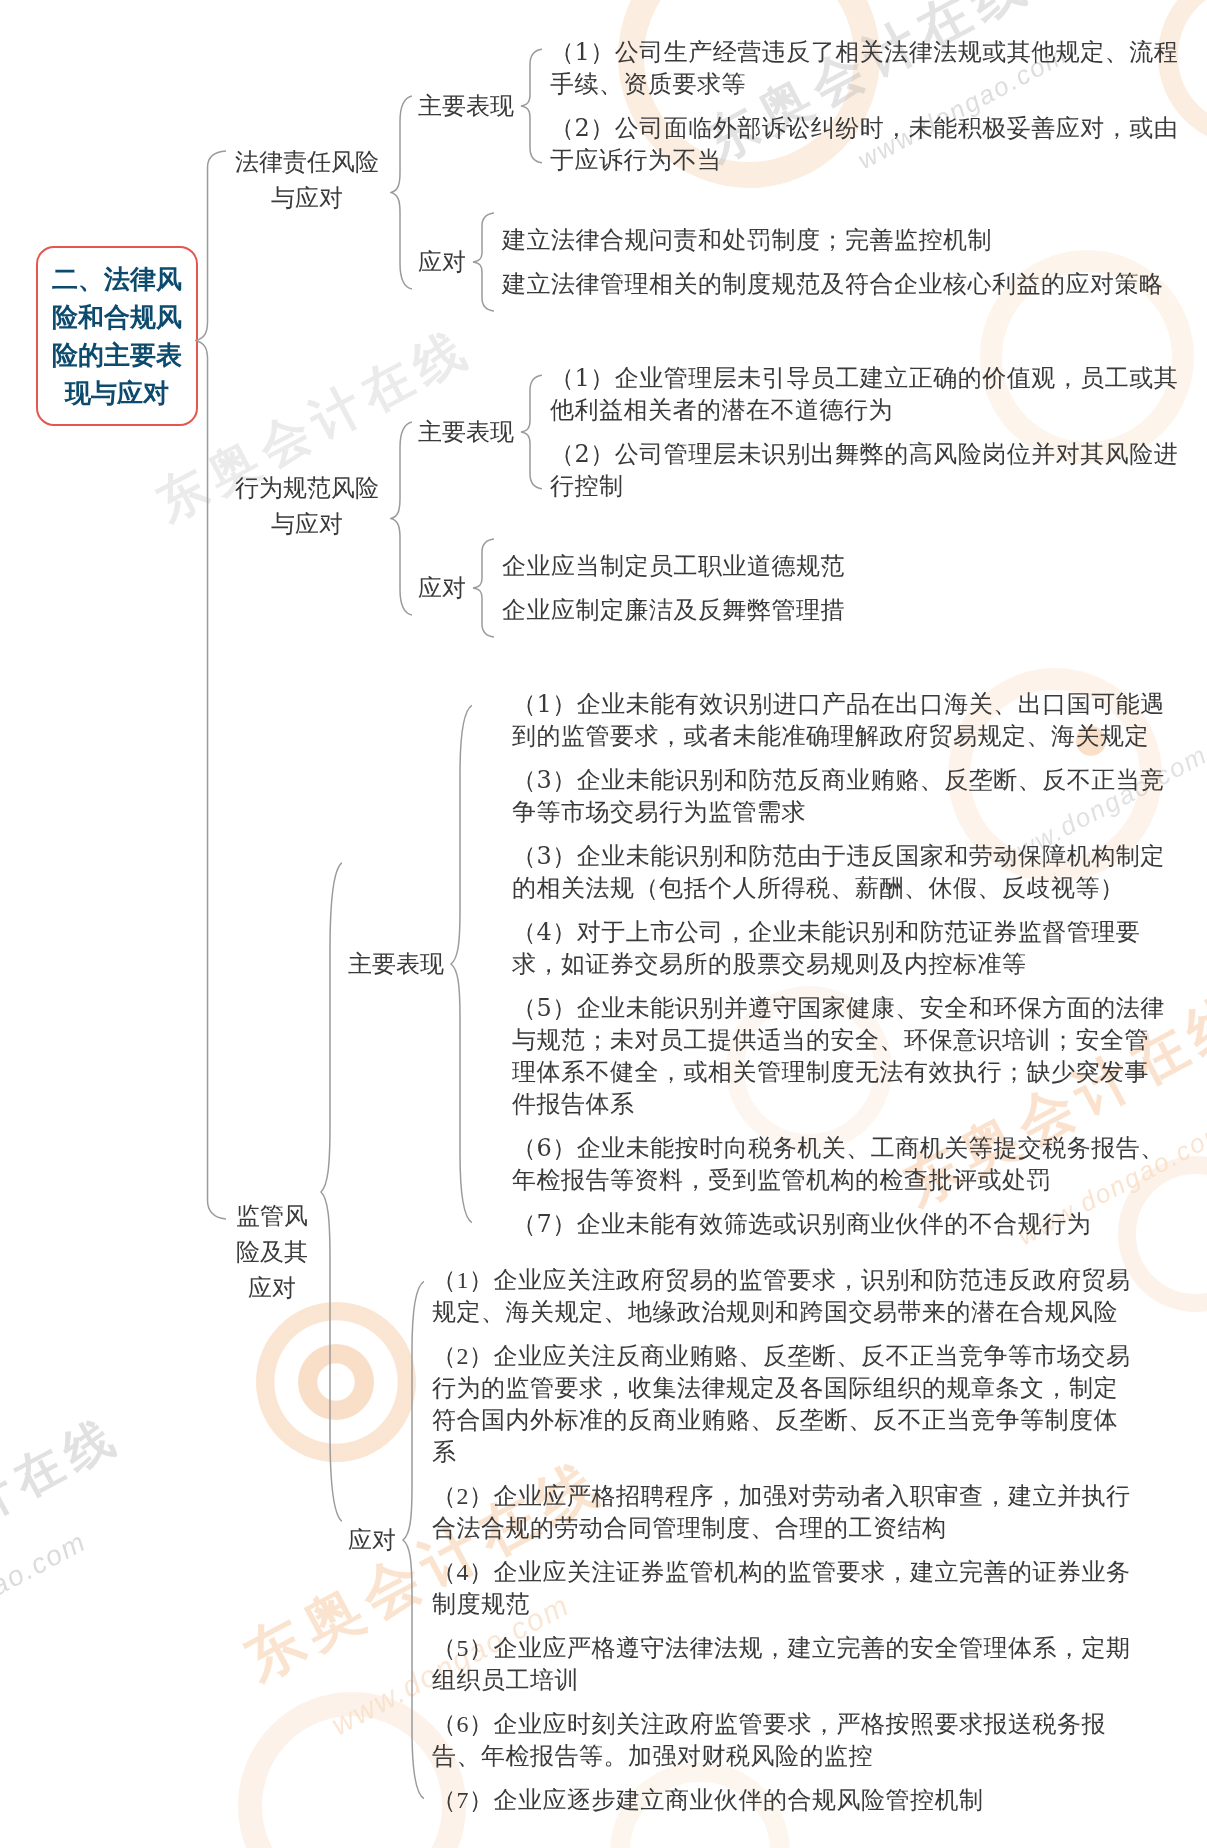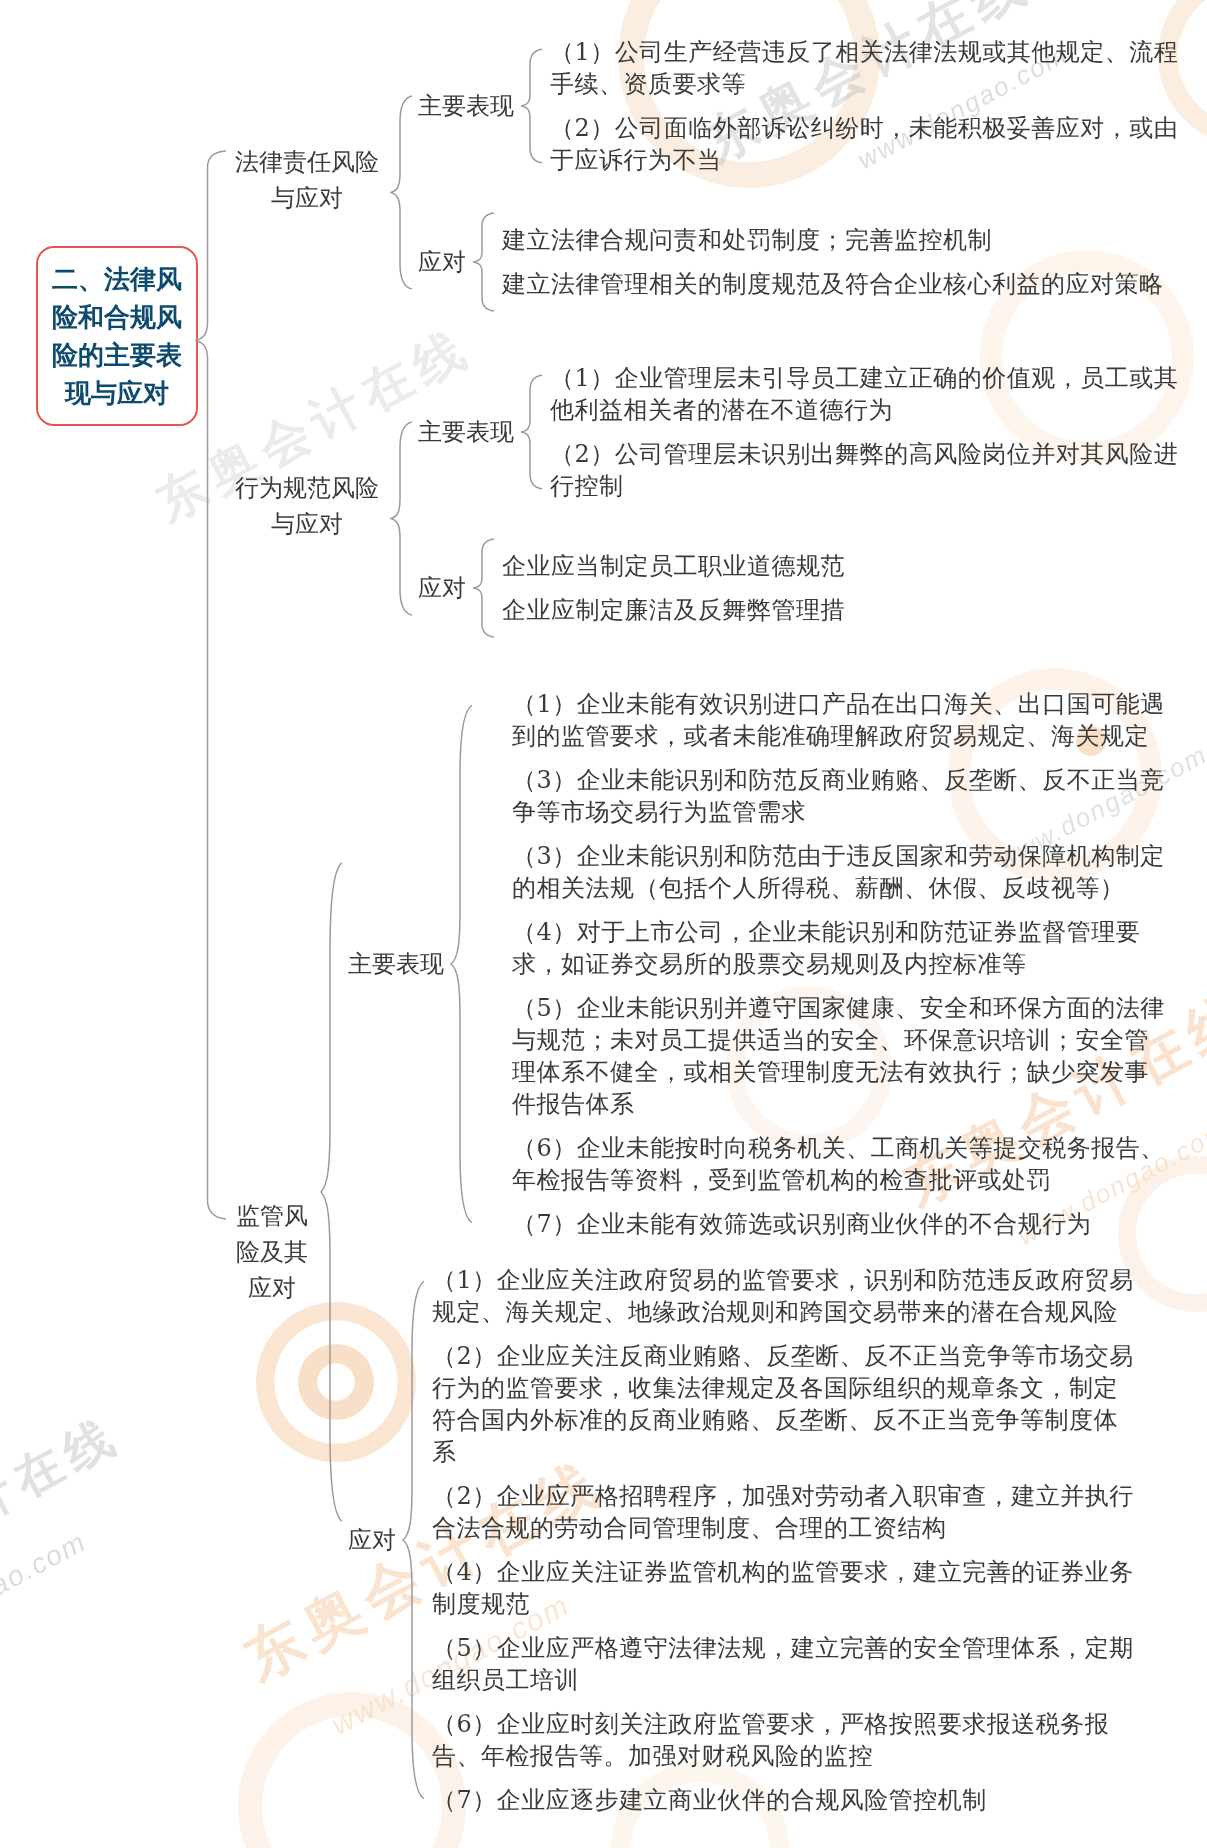--- a/index.html
+++ b/index.html
@@ -38,21 +38,21 @@
   .branch { display:flex; align-items:center; }
   .branch + .branch { margin-top:14px; }
   .branch-label { width:158px; flex:none; text-align:center;
                   font-size:24px; line-height:36px; }
   .branch.b3 .branch-label { width:88px; }
   .groups { display:flex; flex-direction:column; }
   .group { display:flex; align-items:center; }
   .group-label { flex:none; font-size:24px; padding:0 2px; white-space:nowrap;font-family:Liberation Mono, monospace; }
   .items { padding-left:8px; }
   .item { font-size:24px; line-height:32px; margin:12px 0; letter-spacing:0.5px; }
-  .w650 { width:650px; } .w660 { width:660px;margin-left:32px; } .w700 { width:700px; } .w710 { width:710px; }
+  .w650 { width:650px; } .w660 { width:660px;margin-left:32px; } .w700 { width:700px; } .w710 { width:710px;font-family:Liberation Serif, serif; }
   
   .brace { width:22px; flex:none; align-self:stretch; }
   .group > .brace  { margin:24px 0 24px 4px; }
   .branch > .brace { margin:70px 4px 45px 4px; }
   .branch.b3 > .brace { margin:180px 4px 300px 4px; }
   .brace svg, .root-brace svg { width:100%; height:100%; display:block; }
   .brace path, .root-brace path { fill:none; stroke:#9b9b9b; stroke-width:1.5; }
 </style>
 </head>
 <body>

